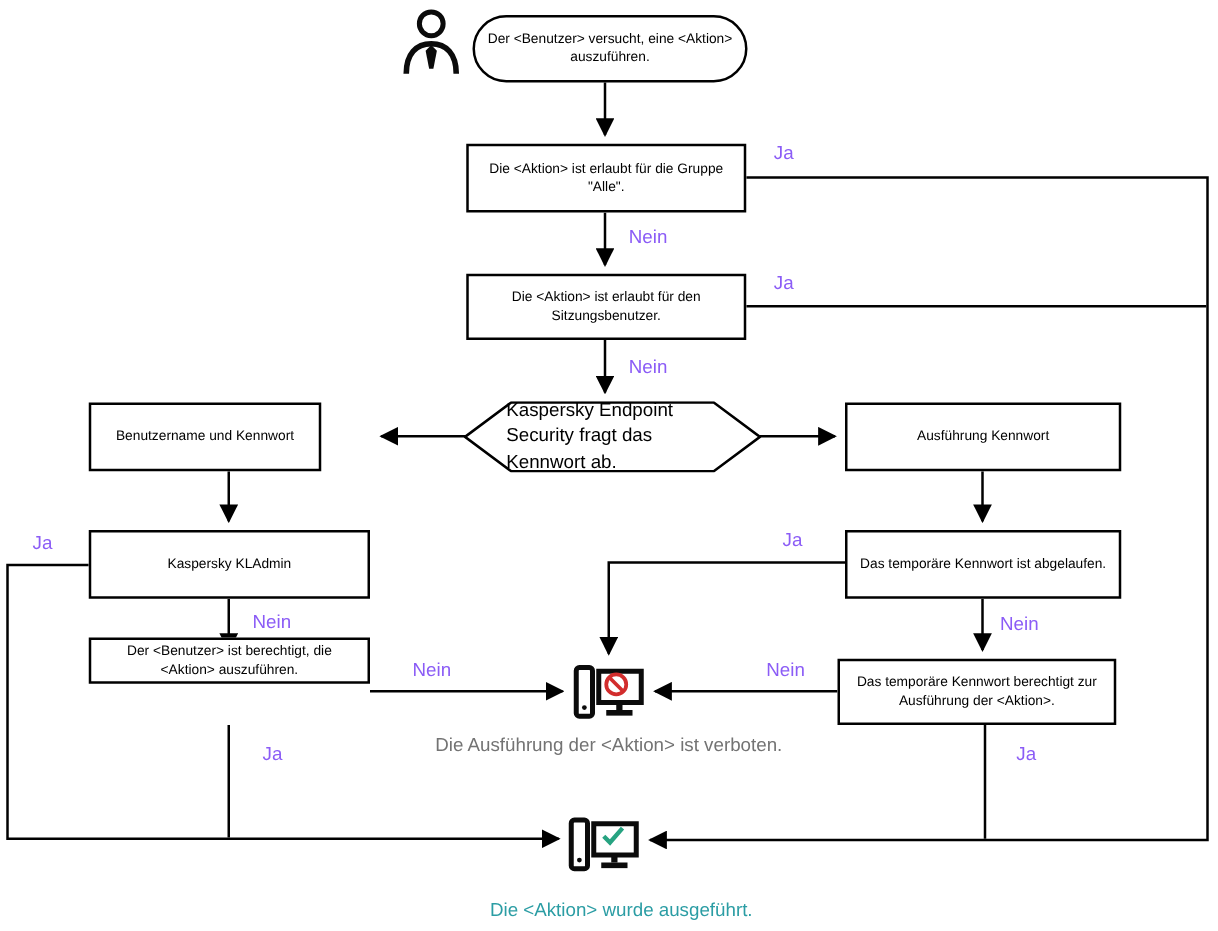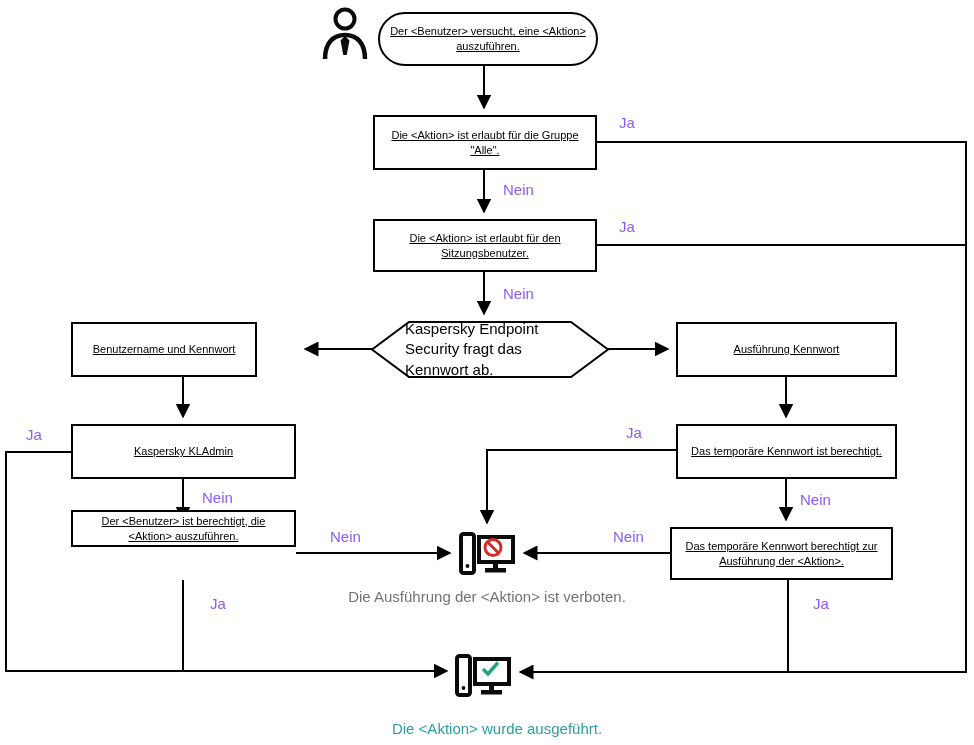--- a/index.html
+++ b/index.html
@@ -3,21 +3,21 @@
 <meta charset="utf-8">
 <style>
   html,body{margin:0;padding:0;background:#fff;}
   #canvas{
     position:relative;width:974px;height:745px;background:#ffffff;overflow:hidden;
     font-family:"Liberation Sans",sans-serif;
   }
   .box{
     position:absolute;box-sizing:border-box;border:2px solid #000;background:#fff;
     display:flex;align-items:center;justify-content:center;text-align:center;
-    font-size:11px;line-height:1.35;color:#000;padding:3px 10px;text-decoration:underline;
+    font-size:11px;line-height:1.35;color:#000;padding:3px 10px;
   }
   .pill{border-radius:28px;}
   .hexwrap{position:absolute;}
   .hextext{
     position:absolute;inset:0;display:flex;align-items:center;justify-content:center;
     text-align:left;font-size:15px;line-height:1.35;color:#000;padding:0 34px;
   }
   .lbl{position:absolute;font-size:15px;color:#8b5cf6;white-space:nowrap;}
   .cap{position:absolute;text-align:center;font-size:15px;line-height:1.45;}
   .cap-denied{color:#737373;}
@@ -105,21 +105,21 @@
 
   <div class="box" style="left:676px;top:322px;width:221px;height:55px">
     <span>Ausführung Kennwort</span>
   </div>
 
   <div class="box" style="left:71px;top:424px;width:225px;height:55px">
     <span>Kaspersky KLAdmin</span>
   </div>
 
   <div class="box" style="left:676px;top:424px;width:221px;height:55px">
-    <span>Das temporäre Kennwort ist berechtigt.</span>
+    <span>Das temporäre Kennwort ist abgelaufen.</span>
   </div>
 
   <div class="box" style="left:71px;top:510px;width:225px;height:37px">
     <span>Der &lt;Benutzer&gt; ist berechtigt, die &lt;Aktion&gt; auszuführen.</span>
   </div>
 
   <div class="box" style="left:670px;top:527px;width:223px;height:53px">
     <span>Das temporäre Kennwort berechtigt zur Ausführung der &lt;Aktion&gt;.</span>
   </div>
 

